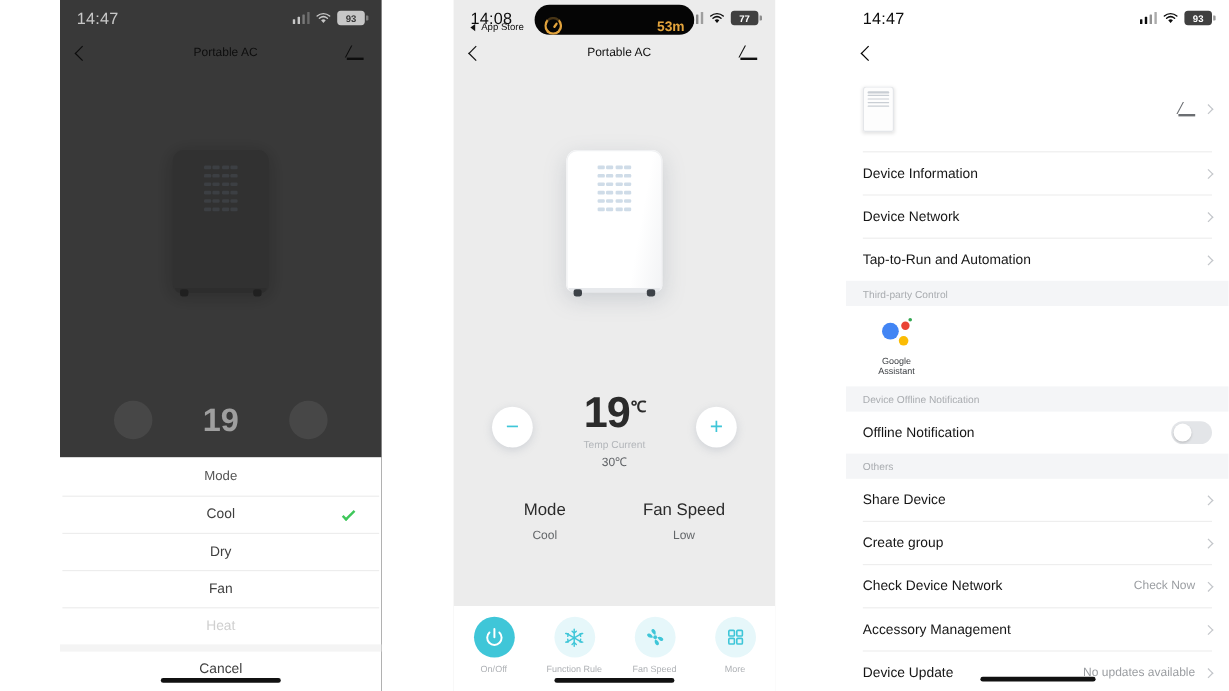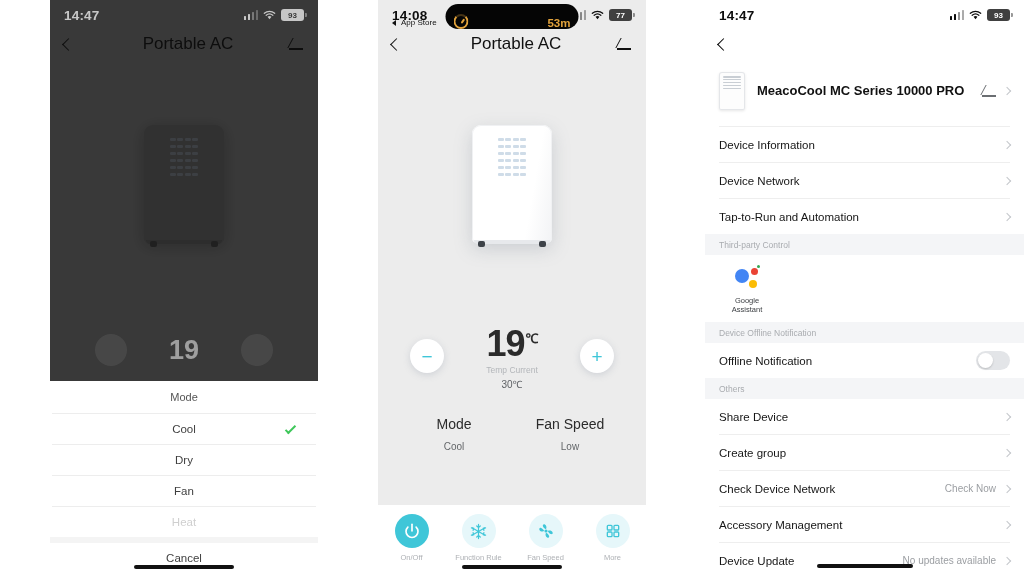--- a/index.html
+++ b/index.html
@@ -16,21 +16,21 @@
   #phone1 { left: 50px; width: 268px; background: #4a4a4a; }
   #phone2 { left: 378px; width: 268px; background: #ececec; }
   #phone3 { left: 705px; width: 319px; background: #ffffff; }
 
   
   .statusbar {
     position: relative; height: 30px;
     display: flex; align-items: center;
     padding: 0 14px;
   }
-  .sb-time { font-size: 13.5px; font-weight: bold; letter-spacing: .2px; }
+  .sb-time { font-size: 13.5px; font-weight: normal; letter-spacing: .2px; }
   .sb-right { margin-left: auto; display: flex; align-items: center; gap: 5px; }
   .sig { display: inline-flex; align-items: flex-end; gap: 1.5px; height: 10px; }
   .sig i { display: block; width: 2.5px; border-radius: .5px; background: currentColor; }
   .sig i:nth-child(1) { height: 4px; }
   .sig i:nth-child(2) { height: 6px; }
   .sig i:nth-child(3) { height: 8px; opacity: .45; }
   .sig i:nth-child(4) { height: 10px; opacity: .35; }
   .wifi { position: relative; width: 13px; height: 10px; }
   .wifi svg { display: block; }
   .batt {
@@ -82,21 +82,21 @@
     position: relative; height: 28px; display: flex; align-items: center;
     padding: 0 14px;
   }
   .chev-back {
     width: 9px; height: 9px; border-left: 1.8px solid currentColor;
     border-bottom: 1.8px solid currentColor; transform: rotate(45deg);
     cursor: pointer;
   }
   .nav-title {
     position: absolute; left: 8px; right: 0; text-align: center;
-    font-size: 17px; font-weight: 500; pointer-events: none;
+    font-size: 10px; font-weight: 500; pointer-events: none;
   }
   .pencil { margin-left: auto; width: 15px; height: 15px; position: relative; }
   .pencil::before {
     content: ""; position: absolute; left: 1px; top: 1px;
     width: 13px; height: 10px;
     border-left: 1.6px solid currentColor;
     transform: skewX(-28deg);
   }
   .pencil::after {
     content: ""; position: absolute; left: 0; bottom: 2px;
@@ -561,21 +561,20 @@
       <div class="p3-thumb">
         <div class="body"></div>
         <div class="vent">
             <span></span>
             <span></span>
             <span></span>
             <span></span>
             <span></span>
           </div>
       </div>
-      <div class="p3-name">MeacoCool MC Series 10000 PRO</div>
       <div class="p3-head-edit">
         <span class="pencil"></span>
         <span class="chev-r"></span>
       </div>
     </div>
     <div class="sep"></div>
 
     <div class="row">
       <span class="label">Device Information</span>
       <span class="chev-r"></span>

